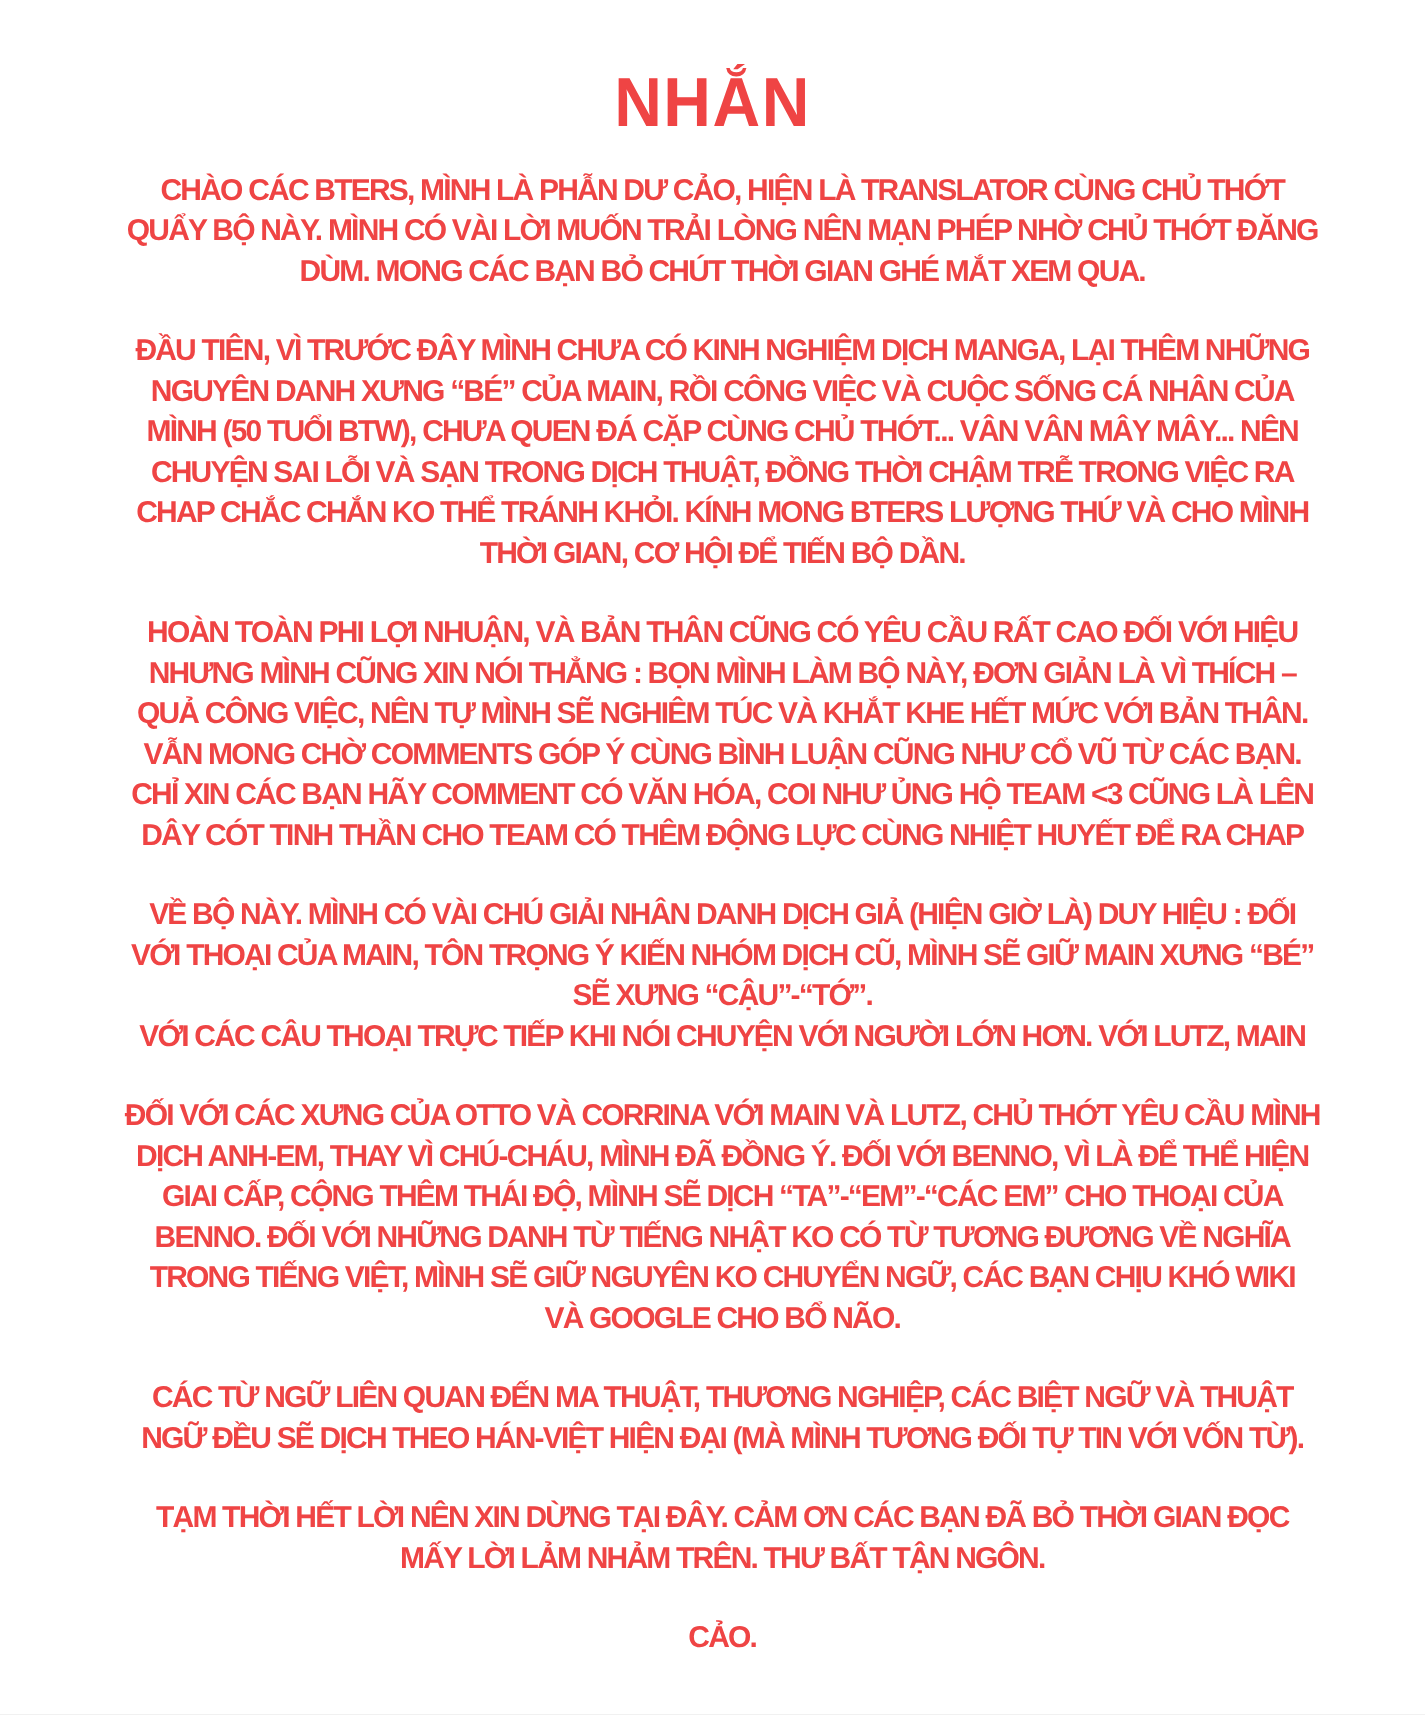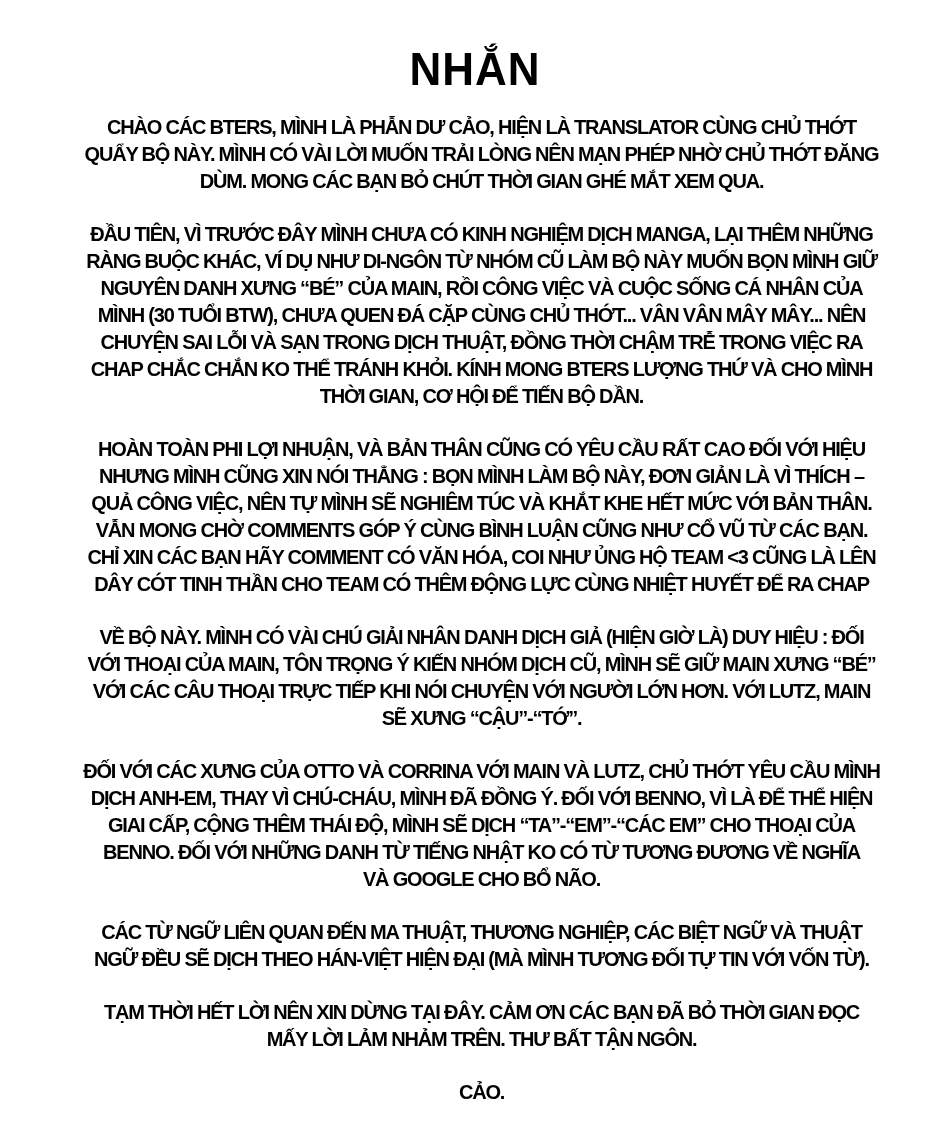--- a/index.html
+++ b/index.html
@@ -6,21 +6,21 @@
     margin: 0;
     padding: 0;
     background: #e8e8e8;
   }
   .page {
     position: relative;
     width: 950px;
     height: 1143px;
     margin: 0 auto;
     background: #ffffff;
-    color: #000000;
+    color: #ef4444;
     font-family: "Liberation Sans", sans-serif;
     font-weight: bold;
     overflow: hidden;
     box-sizing: border-box;
     padding-top: 40px;
   }
   .title {
     text-align: center;
     font-size: 44px;
     line-height: 58px;
@@ -50,49 +50,49 @@
   <h1 class="title">NHẮN</h1>
 
   <div class="para">
     <div class="line">CHÀO CÁC BTERS, MÌNH LÀ PHẪN DƯ CẢO, HIỆN LÀ TRANSLATOR CÙNG CHỦ THỚT</div>
     <div class="line">QUẨY BỘ NÀY. MÌNH CÓ VÀI LỜI MUỐN TRẢI LÒNG NÊN MẠN PHÉP NHỜ CHỦ THỚT ĐĂNG</div>
     <div class="line">DÙM. MONG CÁC BẠN BỎ CHÚT THỜI GIAN GHÉ MẮT XEM QUA.</div>
   </div>
 
   <div class="para">
     <div class="line">ĐẦU TIÊN, VÌ TRƯỚC ĐÂY MÌNH CHƯA CÓ KINH NGHIỆM DỊCH MANGA, LẠI THÊM NHỮNG</div>
-    <div class="line">RÀNG BUỘC KHÁC, VÍ DỤ NHƯ DI-NGÔN TỪ NHÓM CŨ LÀM BỘ NÀY MUỐN BỌN MÌNH GIỮ</div>
     <div class="line">NGUYÊN DANH XƯNG “BÉ” CỦA MAIN, RỒI CÔNG VIỆC VÀ CUỘC SỐNG CÁ NHÂN CỦA</div>
-    <div class="line">MÌNH (30 TUỔI BTW), CHƯA QUEN ĐÁ CẶP CÙNG CHỦ THỚT... VÂN VÂN MÂY MÂY... NÊN</div>
+    <div class="line">MÌNH (50 TUỔI BTW), CHƯA QUEN ĐÁ CẶP CÙNG CHỦ THỚT... VÂN VÂN MÂY MÂY... NÊN</div>
     <div class="line">CHUYỆN SAI LỖI VÀ SẠN TRONG DỊCH THUẬT, ĐỒNG THỜI CHẬM TRỄ TRONG VIỆC RA</div>
     <div class="line">CHAP CHẮC CHẮN KO THỂ TRÁNH KHỎI. KÍNH MONG BTERS LƯỢNG THỨ VÀ CHO MÌNH</div>
     <div class="line">THỜI GIAN, CƠ HỘI ĐỂ TIẾN BỘ DẦN.</div>
   </div>
 
   <div class="para">
     <div class="line">HOÀN TOÀN PHI LỢI NHUẬN, VÀ BẢN THÂN CŨNG CÓ YÊU CẦU RẤT CAO ĐỐI VỚI HIỆU</div>
     <div class="line">NHƯNG MÌNH CŨNG XIN NÓI THẲNG : BỌN MÌNH LÀM BỘ NÀY, ĐƠN GIẢN LÀ VÌ THÍCH –</div>
     <div class="line">QUẢ CÔNG VIỆC, NÊN TỰ MÌNH SẼ NGHIÊM TÚC VÀ KHẮT KHE HẾT MỨC VỚI BẢN THÂN.</div>
     <div class="line">VẪN MONG CHỜ COMMENTS GÓP Ý CÙNG BÌNH LUẬN CŨNG NHƯ CỔ VŨ TỪ CÁC BẠN.</div>
     <div class="line">CHỈ XIN CÁC BẠN HÃY COMMENT CÓ VĂN HÓA, COI NHƯ ỦNG HỘ TEAM &lt;3  CŨNG LÀ LÊN</div>
     <div class="line">DÂY CÓT TINH THẦN CHO TEAM CÓ THÊM ĐỘNG LỰC CÙNG NHIỆT HUYẾT ĐỂ RA CHAP</div>
   </div>
 
   <div class="para">
     <div class="line">VỀ BỘ NÀY. MÌNH CÓ VÀI CHÚ GIẢI NHÂN DANH DỊCH GIẢ (HIỆN GIỜ LÀ) DUY HIỆU : ĐỐI</div>
     <div class="line">VỚI THOẠI CỦA MAIN, TÔN TRỌNG Ý KIẾN NHÓM DỊCH CŨ, MÌNH SẼ GIỮ MAIN XƯNG “BÉ”</div>
+    <div class="line">SẼ XƯNG “CẬU”-“TỚ”.</div>
     <div class="line">VỚI CÁC CÂU THOẠI TRỰC TIẾP KHI NÓI CHUYỆN VỚI NGƯỜI LỚN HƠN. VỚI LUTZ, MAIN</div>
-    <div class="line">SẼ XƯNG “CẬU”-“TỚ”.</div>
   </div>
 
   <div class="para">
     <div class="line">ĐỐI VỚI CÁC XƯNG CỦA OTTO VÀ CORRINA VỚI MAIN VÀ LUTZ, CHỦ THỚT YÊU CẦU MÌNH</div>
     <div class="line">DỊCH ANH-EM, THAY VÌ CHÚ-CHÁU, MÌNH ĐÃ ĐỒNG Ý. ĐỐI VỚI BENNO, VÌ LÀ ĐỂ THỂ HIỆN</div>
     <div class="line">GIAI CẤP, CỘNG THÊM THÁI ĐỘ, MÌNH SẼ DỊCH “TA”-“EM”-“CÁC EM” CHO THOẠI CỦA</div>
     <div class="line">BENNO. ĐỐI VỚI NHỮNG DANH TỪ TIẾNG NHẬT KO CÓ TỪ TƯƠNG ĐƯƠNG VỀ NGHĨA</div>
+    <div class="line">TRONG TIẾNG VIỆT, MÌNH SẼ GIỮ NGUYÊN KO CHUYỂN NGỮ, CÁC BẠN CHỊU KHÓ WIKI</div>
     <div class="line">VÀ GOOGLE CHO BỔ NÃO.</div>
   </div>
 
   <div class="para">
     <div class="line">CÁC TỪ NGỮ LIÊN QUAN ĐẾN MA THUẬT, THƯƠNG NGHIỆP, CÁC BIỆT NGỮ VÀ THUẬT</div>
     <div class="line">NGỮ ĐỀU SẼ DỊCH THEO HÁN-VIỆT HIỆN ĐẠI (MÀ MÌNH TƯƠNG ĐỐI TỰ TIN VỚI VỐN TỪ).</div>
   </div>
 
   <div class="para">
     <div class="line">TẠM THỜI HẾT LỜI NÊN XIN DỪNG TẠI ĐÂY. CẢM ƠN CÁC BẠN ĐÃ BỎ THỜI GIAN ĐỌC</div>

